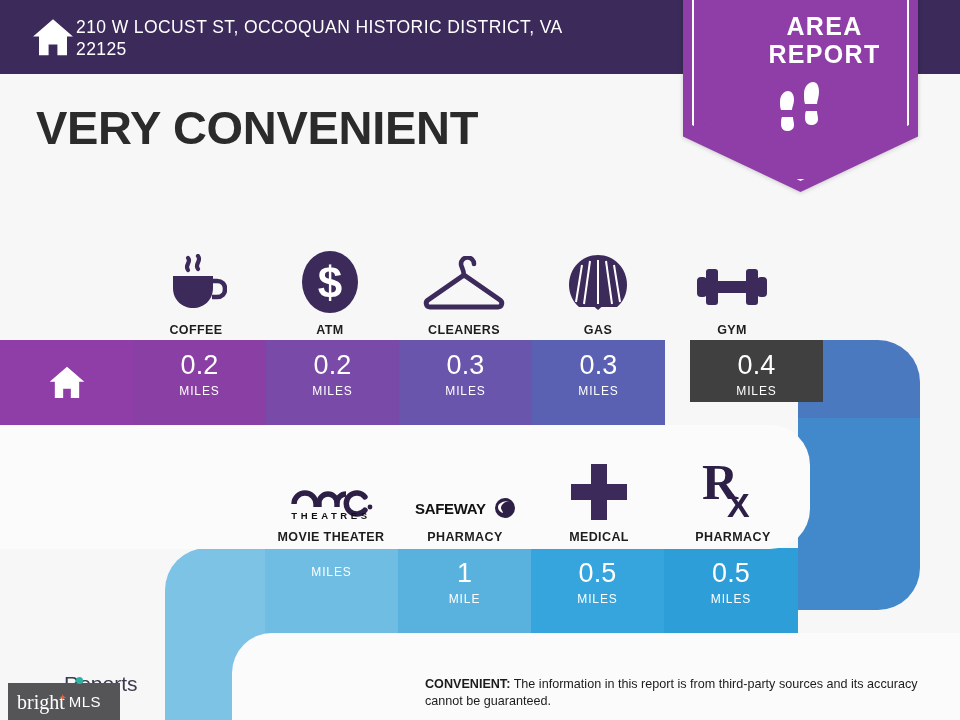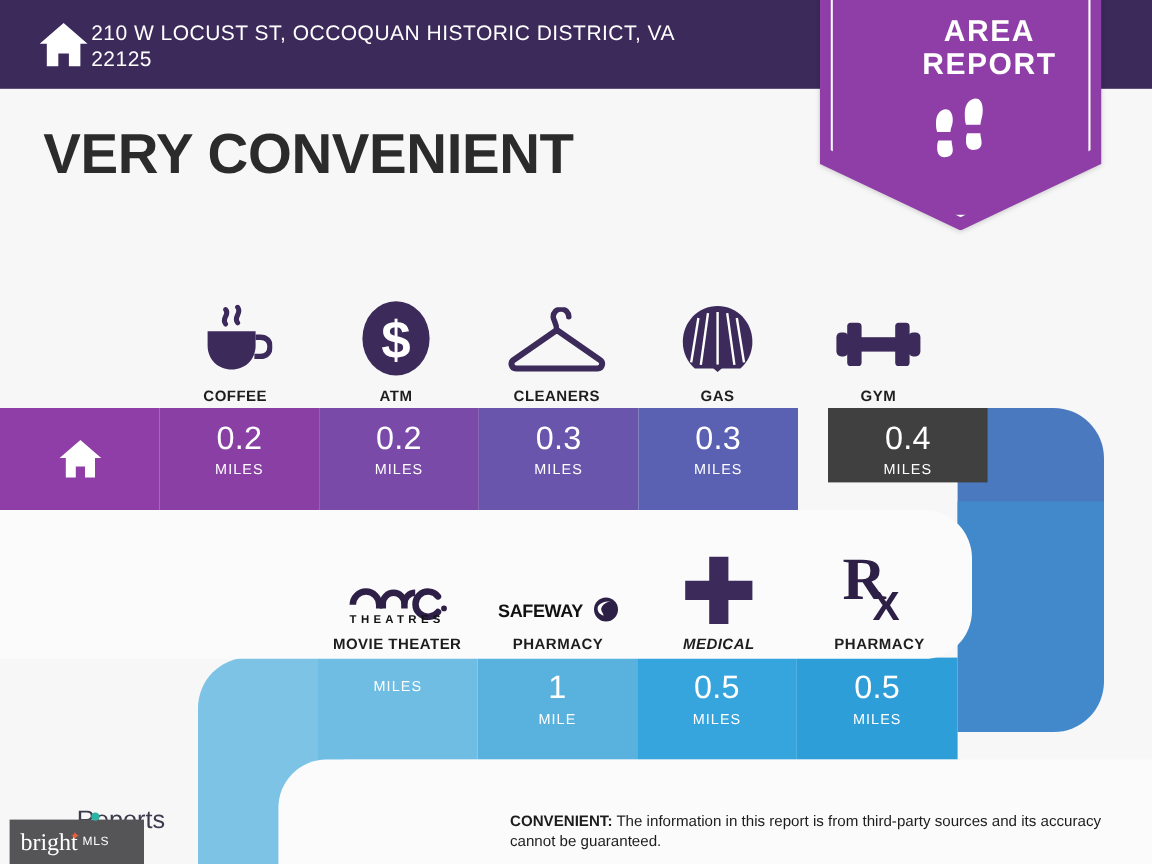--- a/index.html
+++ b/index.html
@@ -105,21 +105,21 @@
   .mls-logo{
     position:absolute;left:8px;top:683px;width:112px;height:37px;
     background:#555558;z-index:7;display:flex;align-items:center;gap:4px;
     padding-left:9px;box-sizing:border-box;
   }
   .mls-bright{
     color:#fff;font-family:"Liberation Serif","DejaVu Serif",serif;
     font-size:20px;line-height:1;position:relative;
   }
   .mls-star{position:absolute;right:-2px;top:1px;color:#e8613c;font-size:10px;}
-  .mls-sub{color:#fff;font-size:10px;letter-spacing:.5px;}
+  .mls-sub{color:#fff;font-size:15px;letter-spacing:.5px;}
   .mls-dot{
     position:absolute;left:76px;top:677px;width:7px;height:7px;border-radius:50%;
     background:#2bb3a3;z-index:8;
   }
 </style>
 </head>
 <body>
 
 <div class="stage">
 
@@ -282,21 +282,21 @@
       <div class="icon-art">
         <svg width="104" height="26" viewBox="0 0 104 26">
           <text x="2" y="19" font-family="Liberation Sans, sans-serif" font-size="15" font-weight="700" letter-spacing="-.3" fill="#111">SAFEWAY</text>
           <circle cx="92" cy="13" r="10" fill="#2d1f45"></circle>
           <path d="M96 6c-5 1-8 4-8 7 0 2 2 3 2 5-3-1-5-3-5-6 0-3 4-6 11-6z" fill="#fff"></path>
         </svg>
       </div>
       <div class="icon-label">PHARMACY</div>
     </div>
 
-    <div class="icon-cell" style="left:532px;top:0;font-style:italic;">
+    <div class="icon-cell" style="left:532px;top:0;">
       <div class="icon-art">
         <svg width="58" height="58" viewBox="0 0 58 58">
           <path fill="#3b2a5a" d="M21 1h16v20h20v16H37v20H21V37H1V21h20z"></path>
         </svg>
       </div>
       <div class="icon-label">MEDICAL</div>
     </div>
 
     <div class="icon-cell" style="left:666px;top:0;">
       <div class="icon-art">

